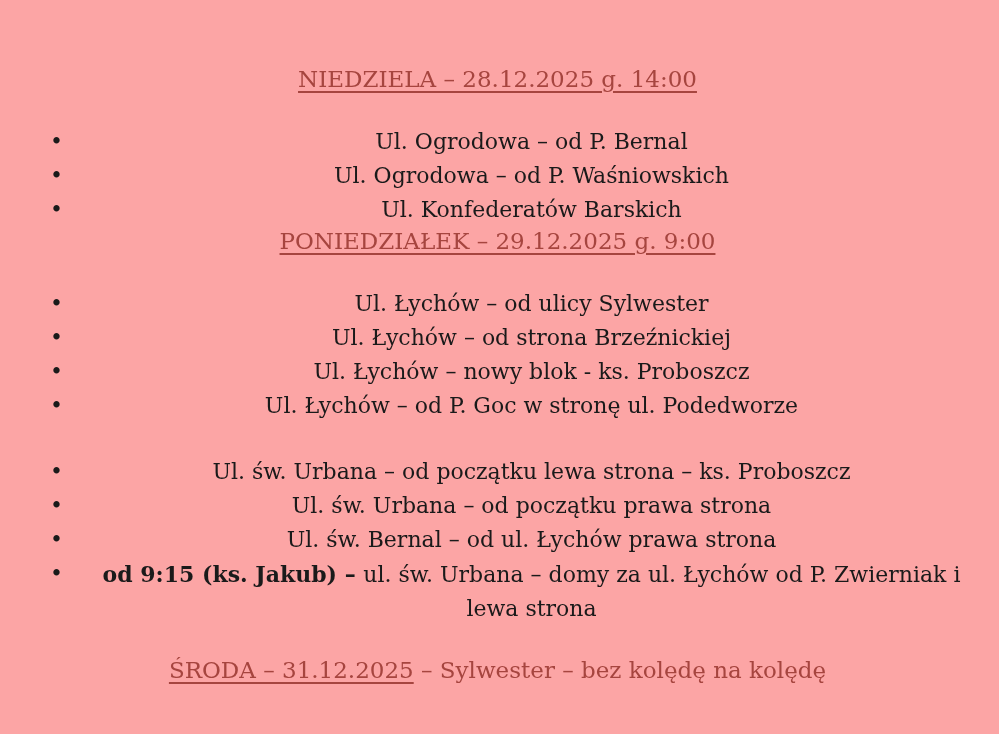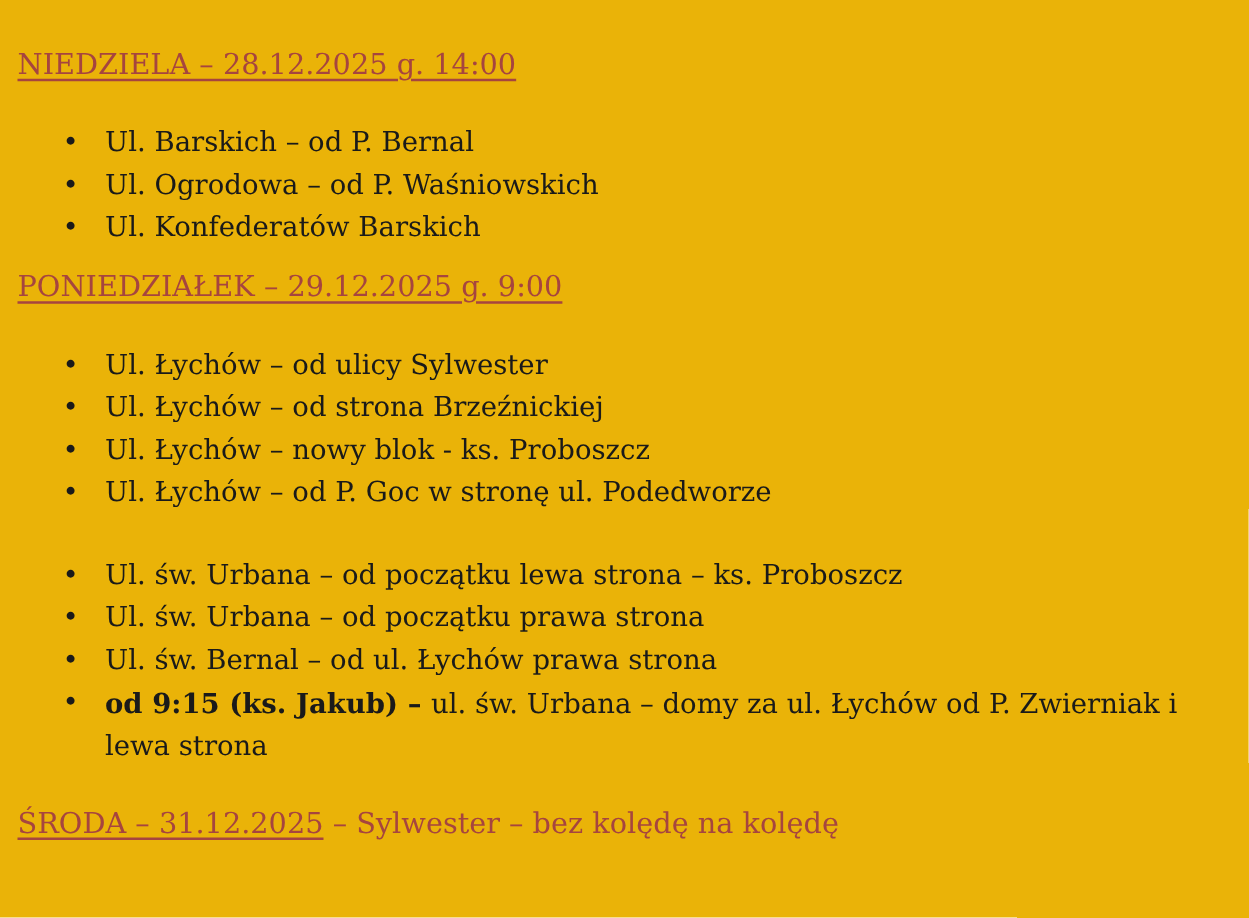--- a/index.html
+++ b/index.html
@@ -1,38 +1,39 @@
 <!DOCTYPE html>
 <html lang="pl"><head>
 <meta charset="utf-8">
 <style>
   html, body { margin: 0; padding: 0; background: #ffffff; }
   .page {
     position: relative;
     width: 999px;
     height: 734px;
     box-sizing: border-box;
-    background: #eab308;
-    padding: 38px 18px 0 14px;
+    background: #fca5a5;
+    padding: 65px 18px 0 14px;
     font-family: "DejaVu Serif", "Liberation Serif", serif;
     font-size: 22px;
     color: #1a1a1a;
     overflow: hidden;
+    text-align: center;
   }
   .heading {
     margin: 0;
     font-size: 23px;
     font-weight: normal;
     line-height: 28px;
     color: #a6453f;
     text-decoration: underline;
     text-decoration-thickness: 2px;
     text-underline-offset: 4px;
   }
-  .heading.h2 { margin-top: 16px; }
+  .heading.h2 { margin-top: 0px; }
   .heading.h3 { margin-top: 9px; }
   ul.street-list {
     list-style: none;
     margin: 32px 0 0 0;
     padding: 0 0 0 70px;
   }
   ul.street-list li {
     position: relative;
     line-height: 34px;
     padding-right: 2px;
@@ -60,21 +61,21 @@
   }
 </style>
 </head>
 <body>
 
 <div class="page">
 
   <section>
     <h2 class="heading h1">NIEDZIELA – 28.12.2025 g. 14:00</h2>
     <ul class="street-list">
-      <li><span>Ul. Barskich – od P. Bernal</span></li>
+      <li><span>Ul. Ogrodowa – od P. Bernal</span></li>
       <li><span>Ul. Ogrodowa – od P. Waśniowskich</span></li>
       <li><span>Ul. Konfederatów Barskich</span></li>
     </ul>
   </section>
 
   <section>
     <h2 class="heading h2">PONIEDZIAŁEK – 29.12.2025 g. 9:00</h2>
     <ul class="street-list">
       <li><span>Ul. Łychów – od ulicy Sylwester</span></li>
       <li><span>Ul. Łychów – od strona Brzeźnickiej</span></li>

